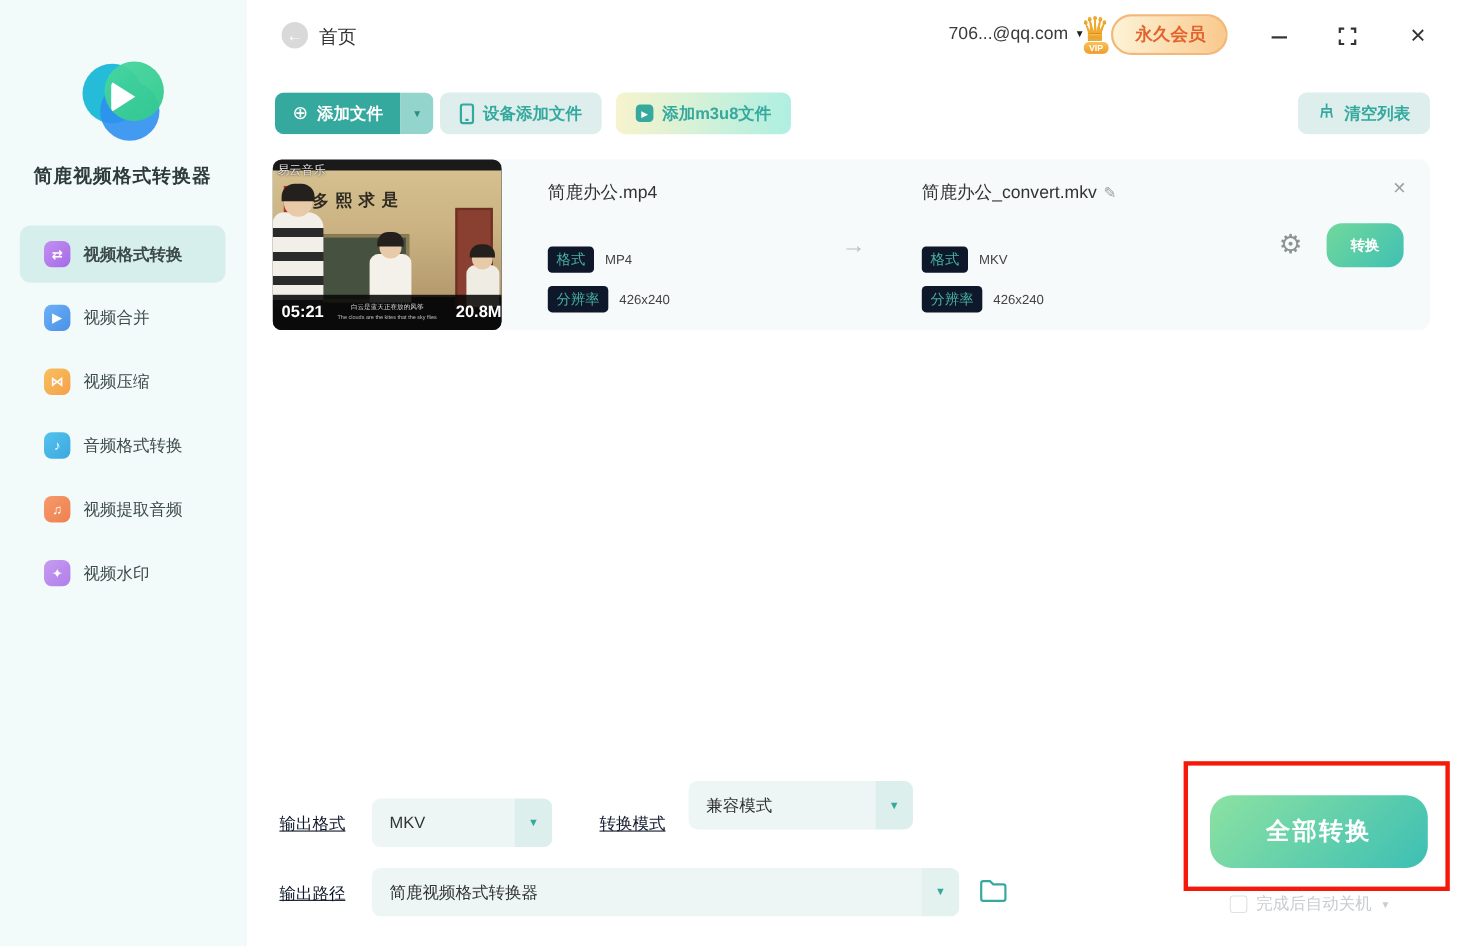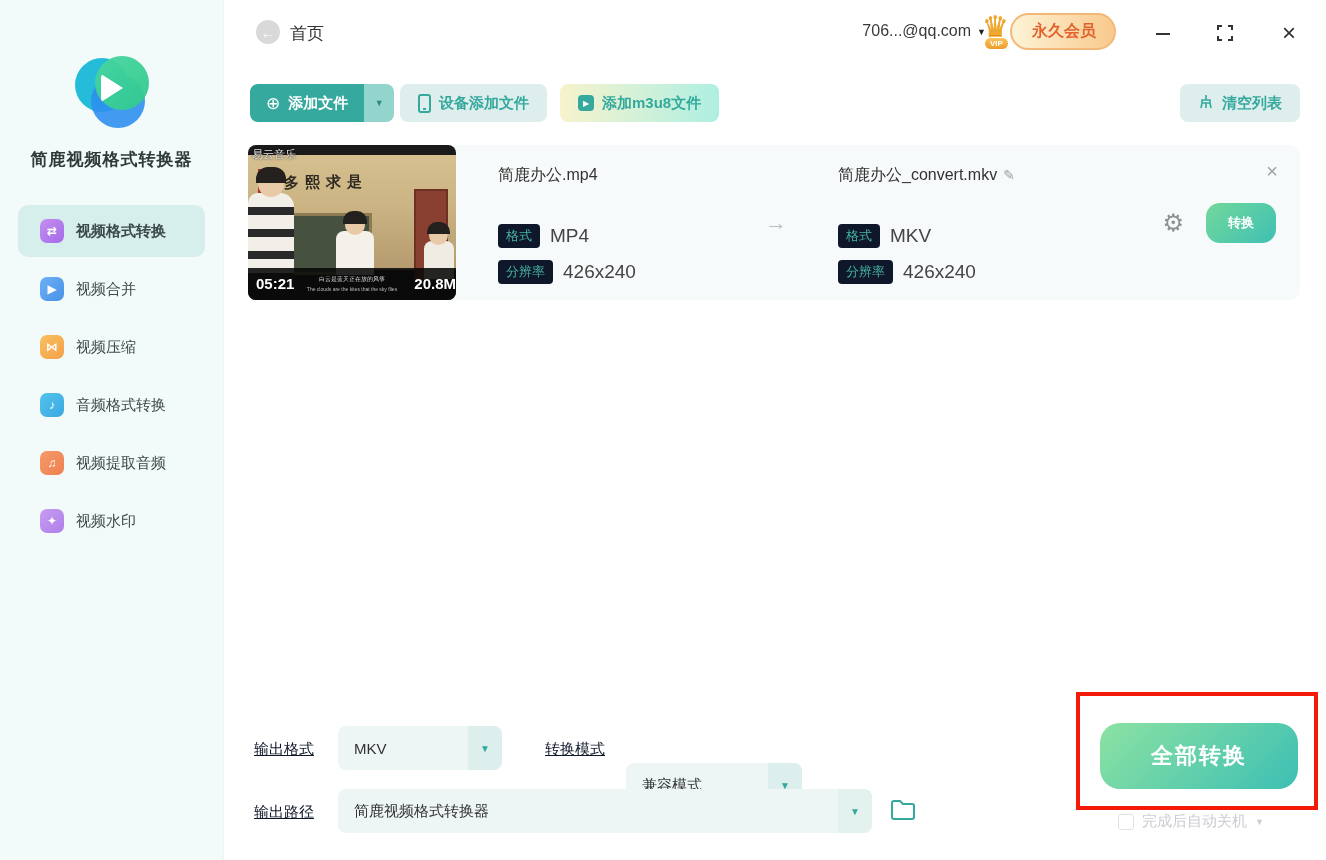--- a/index.html
+++ b/index.html
@@ -116,21 +116,21 @@
   .thumb .bottom-overlay { position:absolute; left:0; right:0; bottom:0; height:32px; background:rgba(8,8,8,.88); z-index:4; }
   .thumb .duration { position:absolute; left:8px; bottom:8px; color:#fff; font-size:15px; font-weight:bold; z-index:5; }
   .thumb .fsize { position:absolute; right:0; bottom:8px; color:#fff; font-size:15px; font-weight:bold; z-index:5; }
   .thumb .sub-cn { position:absolute; left:0; right:0; bottom:16px; text-align:center; color:#ddd; font-size:6px; z-index:5; }
   .thumb .sub-en { position:absolute; left:0; right:0; bottom:8px; text-align:center; color:#bbb; font-size:5px; z-index:5; }
   .fc-col { padding:20px 0 0 42px; width:300px; }
   .fc-name { font-size:16px; color:#333; }
   .fc-tags { margin-top:38px; display:flex; flex-direction:column; gap:12px; }
   .tag-row { display:flex; align-items:center; gap:10px; }
   .tag { background:#0f172a; color:#46b2a5; font-size:13px; padding:3px 8px; border-radius:4px; }
-  .tag-val { font-size:19px; color:#444; }
+  .tag-val { font-size:12px; color:#444; }
   .fc-arrow { align-self:center; color:#b9c2c1; font-size:22px; width:40px; text-align:center; }
   .edit-ico { color:#9aa3a2; font-size:14px; margin-left:6px; cursor:pointer; }
   .fc-actions { position:absolute; right:24px; top:0; height:100%; display:flex; align-items:center; gap:22px; }
   .gear { color:#8b9492; font-size:24px; cursor:pointer; }
   .btn-convert {
     background:linear-gradient(135deg,#72d89b,#3fc0b4); color:#fff; font-size:13px; font-weight:bold;
     border:none; border-radius:14px; padding:11px 22px; cursor:pointer;
   }
   .fc-close { position:absolute; right:22px; top:16px; color:#9aa3a2; font-size:20px; cursor:pointer; line-height:1; }
   
@@ -310,21 +310,21 @@
   <span class="fc-close">×</span>
 </div>
 
 <span class="bl-label" style="left:254px; top:740px;">输出格式</span>
 <div class="select" style="left:338px; top:726px; width:164px;">
   <span class="val">MKV</span>
   <span class="caret-seg">▼</span>
 </div>
 
 <span class="bl-label" style="left:545px; top:740px;">转换模式</span>
-<div class="select" style="left:626px; top:763px; width:176px;">
+<div class="select" style="left:626px; top:710px; width:204px;">
   <span class="val">兼容模式</span>
   <span class="caret-seg">▼</span>
 </div>
 
 <span class="bl-label" style="left:254px; top:803px;">输出路径</span>
 <div class="select" style="left:338px; top:789px; width:534px;">
   <span class="val">简鹿视频格式转换器</span>
   <span class="caret-seg" style="background:#e3f1ef;">▼</span>
 </div>
 <span class="folder-ico" style="left:890px; top:798px;">

